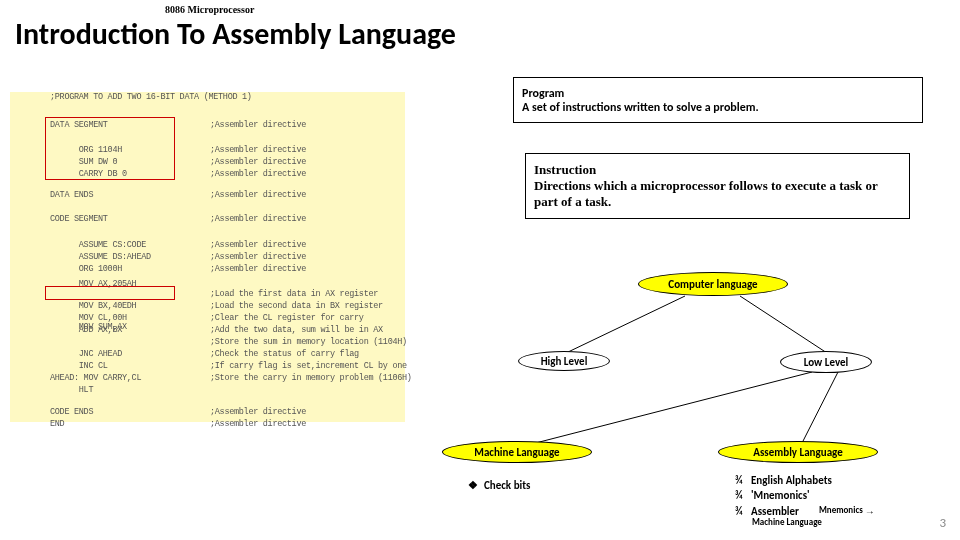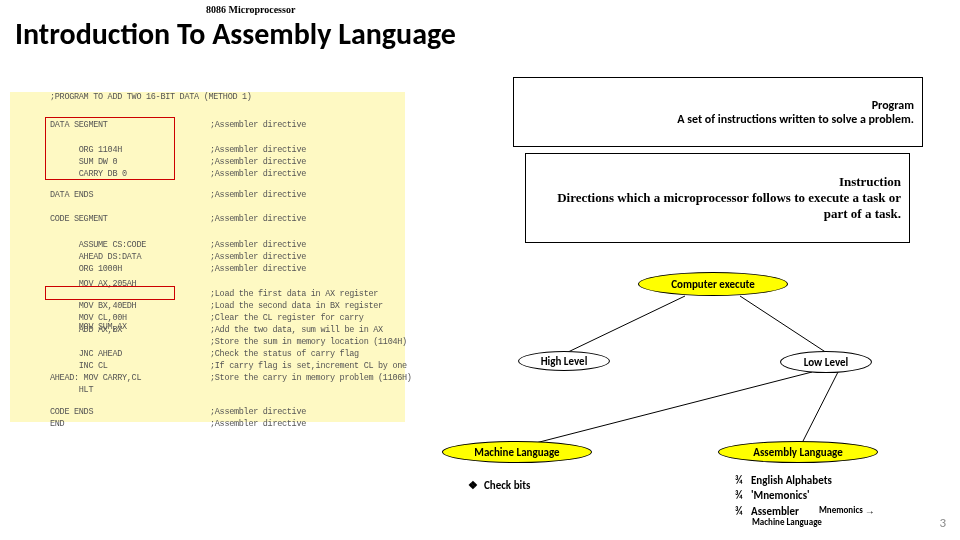--- a/index.html
+++ b/index.html
@@ -12,21 +12,20 @@
     overflow: hidden;
   }
   .header-small {
     position: absolute;
     top: 4px;
     left: 165px;
     font-size: 10px;
     font-weight: bold;
     font-family: Georgia, serif;
     color: #000;
-    margin-left: 41px;
   }
   .title {
     position: absolute;
     top: 15px;
     left: 15px;
     font-size: 30px;
     font-weight: bold;
     color: #000;
   }
   .code-img {
@@ -46,22 +45,22 @@
     letter-spacing: -0.3px;
   }
   .red-box {
     position: absolute;
     border: 1px solid #c00;
   }
   .callout {
     position: absolute;
     border: 1px solid #000;
     background: #fff;
-    text-align: right;
-    padding: 20px 8px;
+    text-align: left;
+    padding: 8px 8px;
   }
   .callout .t1 { font-weight: bold; }
   .oval {
     position: absolute;
     border: 1px solid #000;
     background: #fff;
     border-radius: 50%;
     display: flex;
     align-items: center;
     justify-content: center;
@@ -116,21 +115,21 @@
   <div class="code-line" style="top:65px;left:40px">      SUM DW 0</div>
   <div class="code-line" style="top:65px;left:200px">;Assembler directive</div>
   <div class="code-line" style="top:77px;left:40px">      CARRY DB 0</div>
   <div class="code-line" style="top:77px;left:200px">;Assembler directive</div>
   <div class="code-line" style="top:98px;left:40px">DATA ENDS</div>
   <div class="code-line" style="top:98px;left:200px">;Assembler directive</div>
   <div class="code-line" style="top:122px;left:40px">CODE SEGMENT</div>
   <div class="code-line" style="top:122px;left:200px">;Assembler directive</div>
   <div class="code-line" style="top:148px;left:40px">      ASSUME CS:CODE</div>
   <div class="code-line" style="top:148px;left:200px">;Assembler directive</div>
-  <div class="code-line" style="top:160px;left:40px">      AHEAD DS:DATA</div>
+  <div class="code-line" style="top:160px;left:40px">      ASSUME DS:AHEAD</div>
   <div class="code-line" style="top:160px;left:200px">;Assembler directive</div>
   <div class="code-line" style="top:172px;left:40px">      ORG 1000H</div>
   <div class="code-line" style="top:172px;left:200px">;Assembler directive</div>
   <div class="code-line" style="top:187px;left:40px">      MOV AX,205AH</div>
   <div class="code-line" style="top:197px;left:200px">;Load the first data in AX register</div>
   <div class="code-line" style="top:209px;left:40px">      MOV BX,40EDH</div>
   <div class="code-line" style="top:209px;left:200px">;Load the second data in BX register</div>
   <div class="code-line" style="top:221px;left:40px">      MOV CL,00H</div>
   <div class="code-line" style="top:221px;left:200px">;Clear the CL register for carry</div>
   <div class="code-line" style="top:233px;left:40px">      ADD AX,BX</div>
@@ -163,21 +162,21 @@
   <div style="font-weight:bold">Directions which a microprocessor follows to execute a task or part of a task.</div>
 </div>
 
 <svg class="connectors">
   <line x1="685" y1="296" x2="566" y2="353" stroke="#000" stroke-width="1"></line>
   <line x1="740" y1="296" x2="827" y2="353" stroke="#000" stroke-width="1"></line>
   <line x1="812" y1="372" x2="520" y2="447" stroke="#000" stroke-width="1"></line>
   <line x1="838" y1="372" x2="800" y2="447" stroke="#000" stroke-width="1"></line>
 </svg>
 
-<div class="oval yellow" style="top:272px;left:638px;width:150px;height:24px">Computer execute</div>
+<div class="oval yellow" style="top:272px;left:638px;width:150px;height:24px">Computer language</div>
 <div class="oval" style="top:351px;left:518px;width:92px;height:20px">High Level</div>
 <div class="oval" style="top:351px;left:780px;width:92px;height:22px">Low Level</div>
 <div class="oval yellow" style="top:441px;left:442px;width:150px;height:22px">Machine Language</div>
 <div class="oval yellow" style="top:441px;left:718px;width:160px;height:22px">Assembly Language</div>
 
 <div class="bullets" style="top:478px;left:468px">
   <div class="row">
     <span class="bul">❖</span>
     <span>Check bits</span>
   </div>

